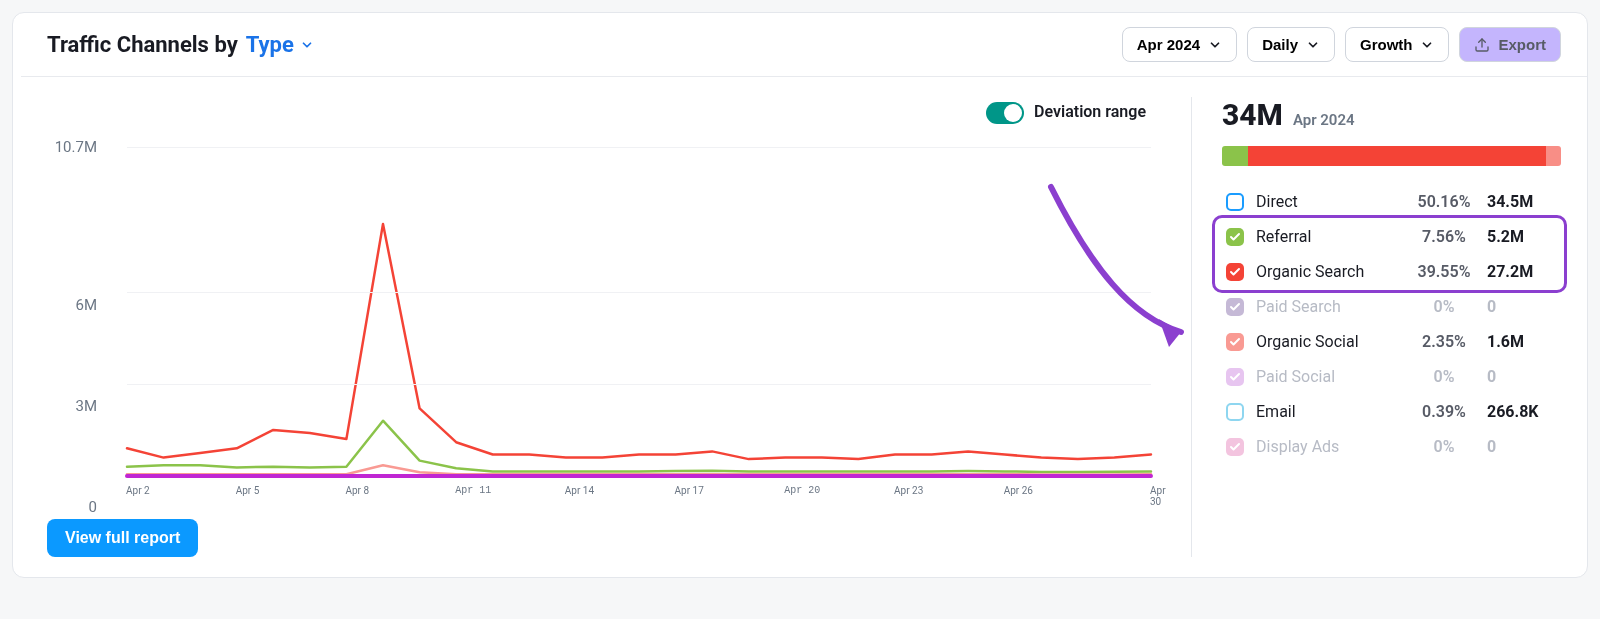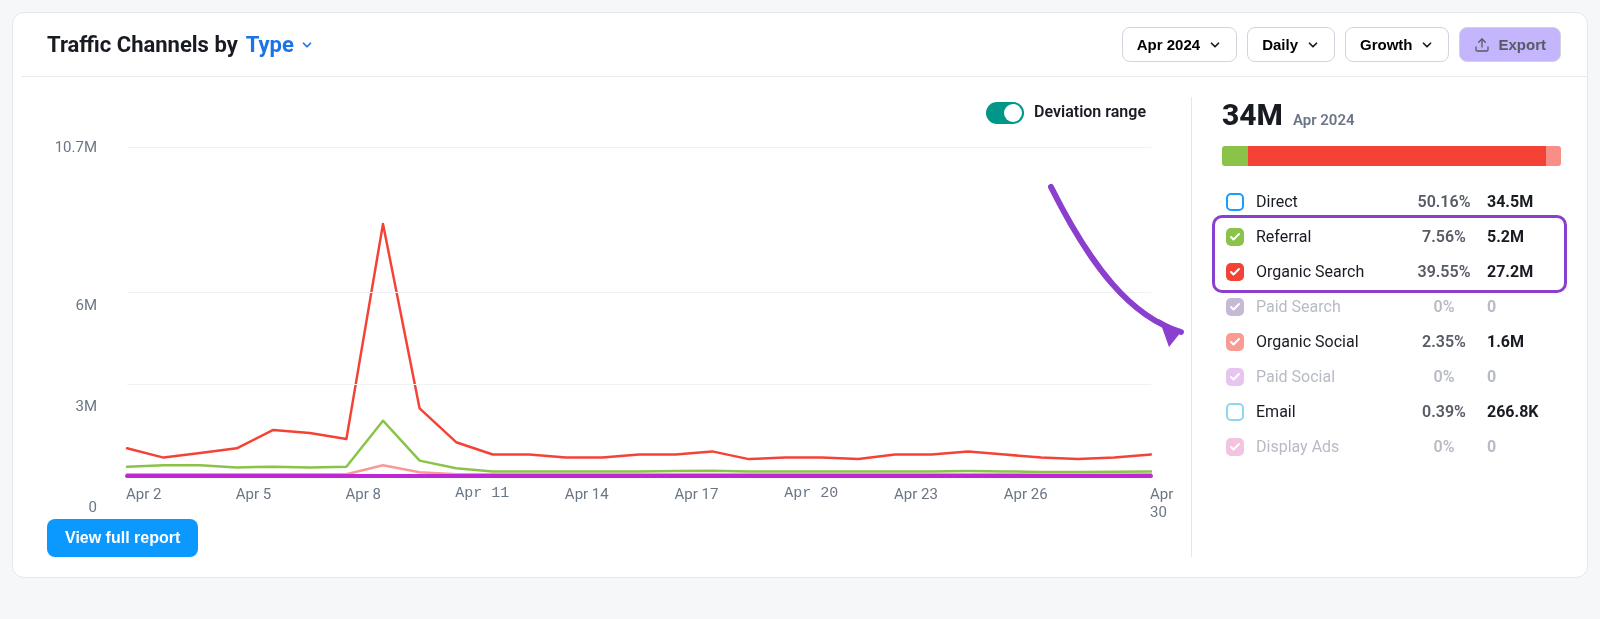--- a/index.html
+++ b/index.html
@@ -45,21 +45,21 @@
 
   .dev-range { position:absolute; top: 5px; right: 45px; display:flex; gap:10px; font-weight:600; font-size:16px; }
   .toggle { width:38px; height:22px; border-radius:20px; background:#009688; position:relative; }
   .toggle .knob { position:absolute; right:2px; top:2px; width:18px; height:18px; background:#fff; border-radius:50%; }
 
   .plot-area { margin-top: 50px; position:relative; height: 360px; }
   .y-axis { position:absolute; left:0; top:0; width:60px; bottom:0; text-align:right; color:#6b7684; font-size:15px; }
   .plot { position:absolute; left:80px; right:10px; top:0; bottom:30px; border-bottom:1px solid #e4e7ec; }
   .grid-line { position:absolute; left:0; right:0; border-top:1px solid #f0f1f4; }
   .y-label { position:absolute; right:10px; transform:translateY(-50%); }
-  .x-axis { position:absolute; left:80px; right:10px; bottom:0; height:22px; color:#6b7684; font-size:15px; }
+  .x-axis { position:absolute; left:80px; right:10px; bottom:0; height:22px; color:#6b7684; font-size:10px; }
   .x-tick { position:absolute; transform:translateX(-1px); }
 
   svg.line-svg { position:absolute; left:0; top:0; width:100%; height:100%; overflow:visible; }
   .annotation-arrow { position:absolute; top: 80px; right:-10px; pointer-events:none; }
 
   .view-report {
     margin-top: 12px;
     background:#0b99ff; color:#fff; border:none; border-radius:8px;
     padding: 10px 18px; font-weight:700; font-size:16px; cursor:pointer;
   }

